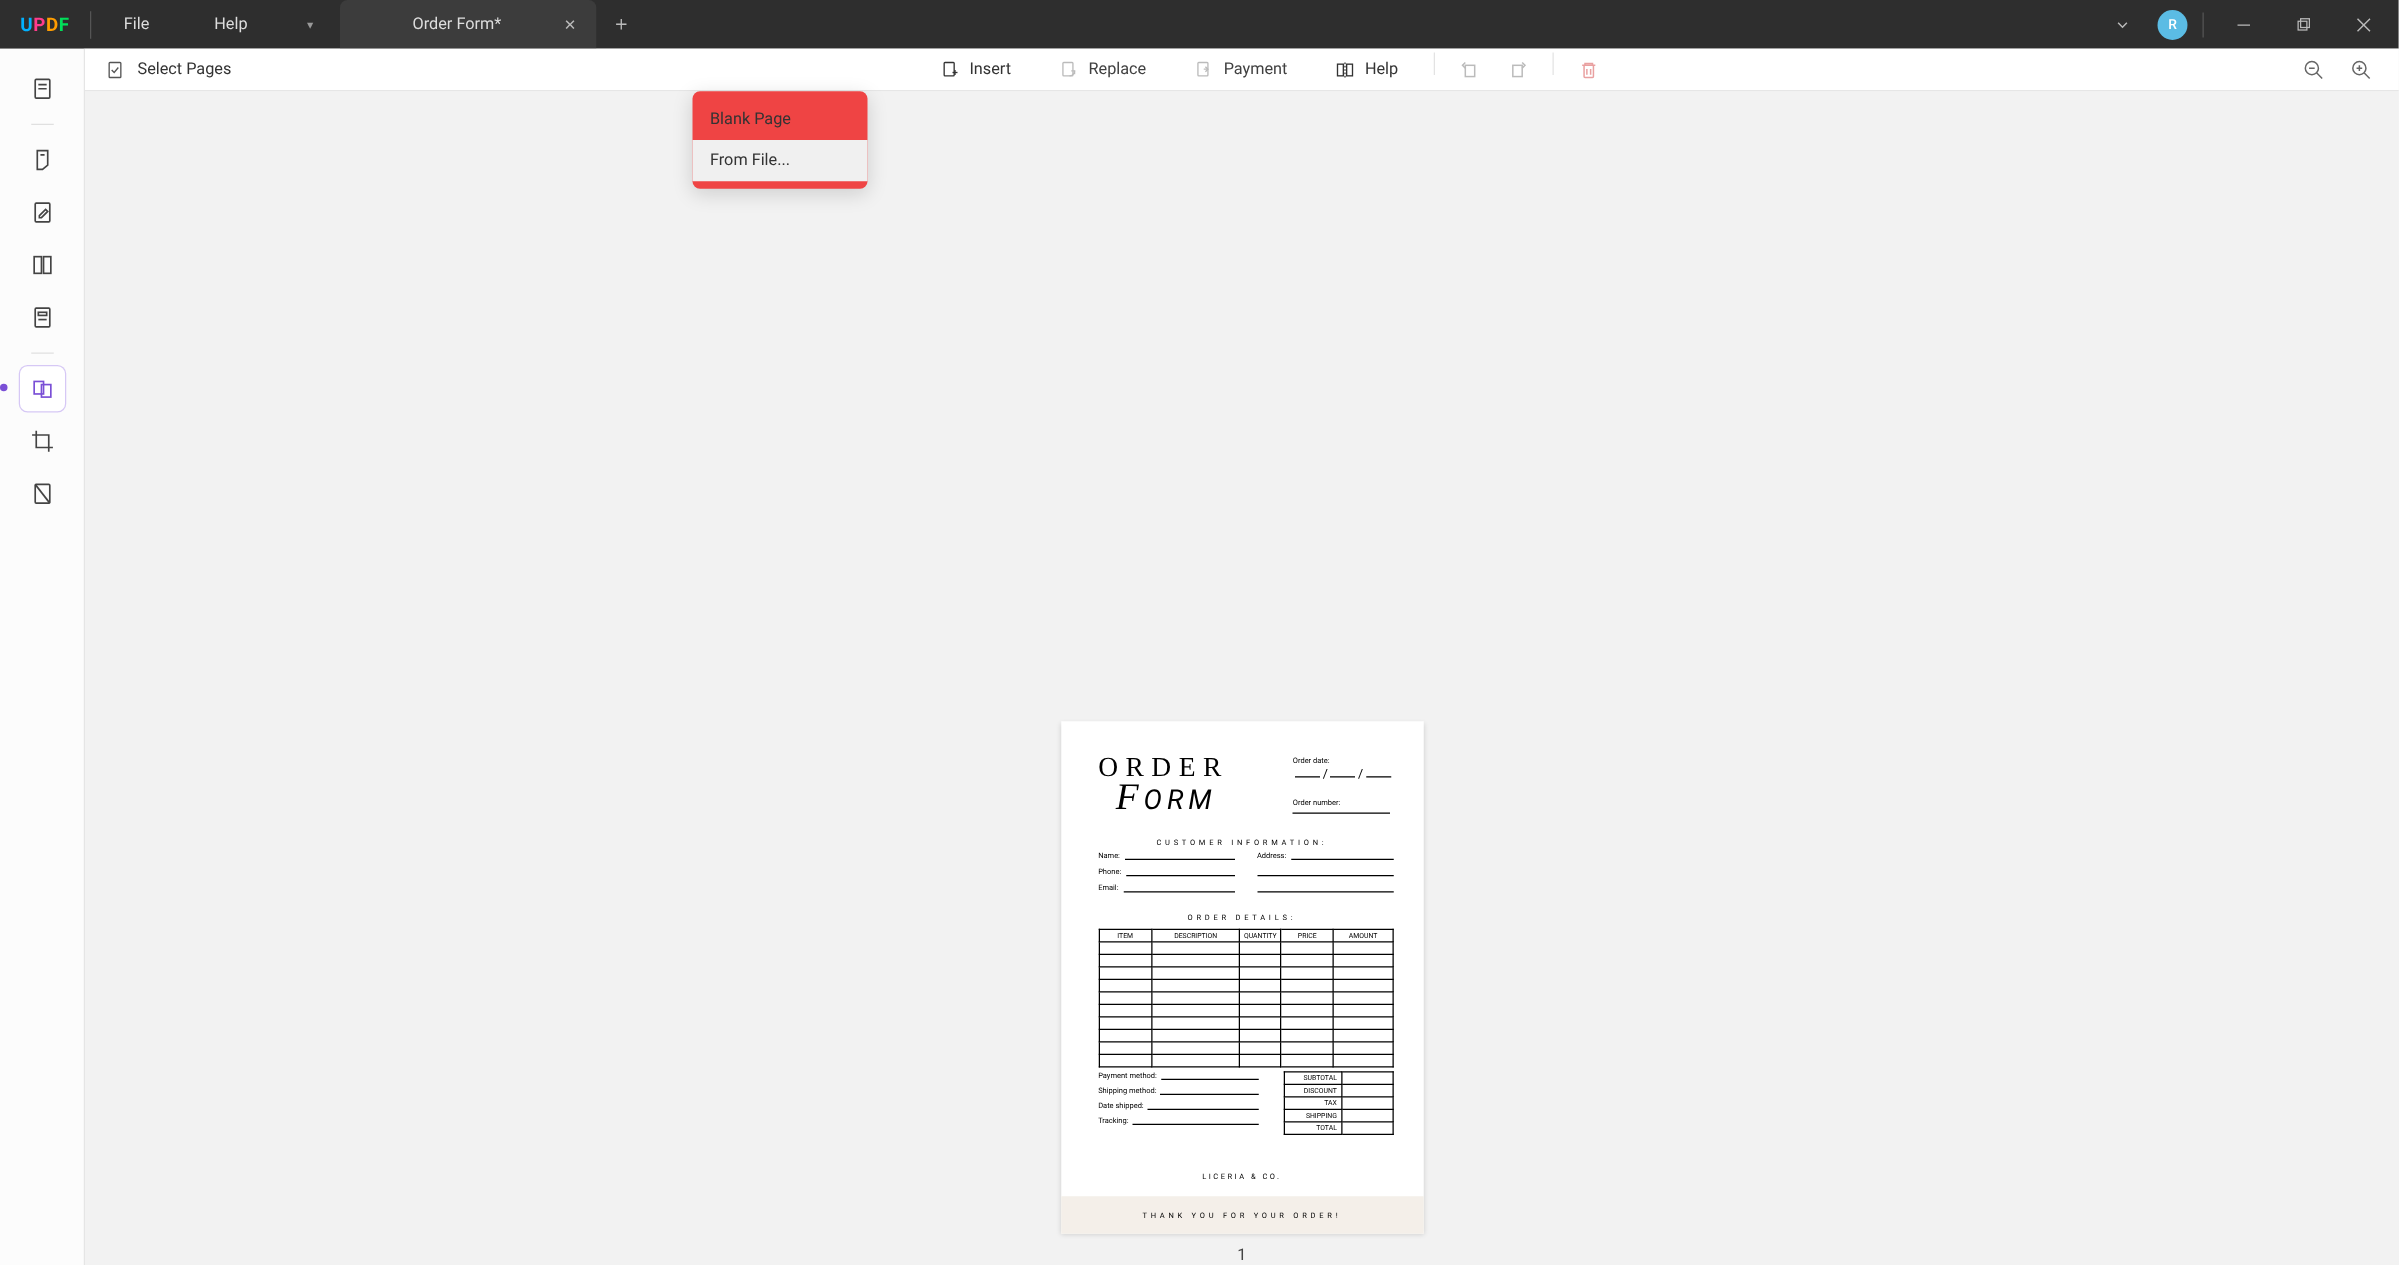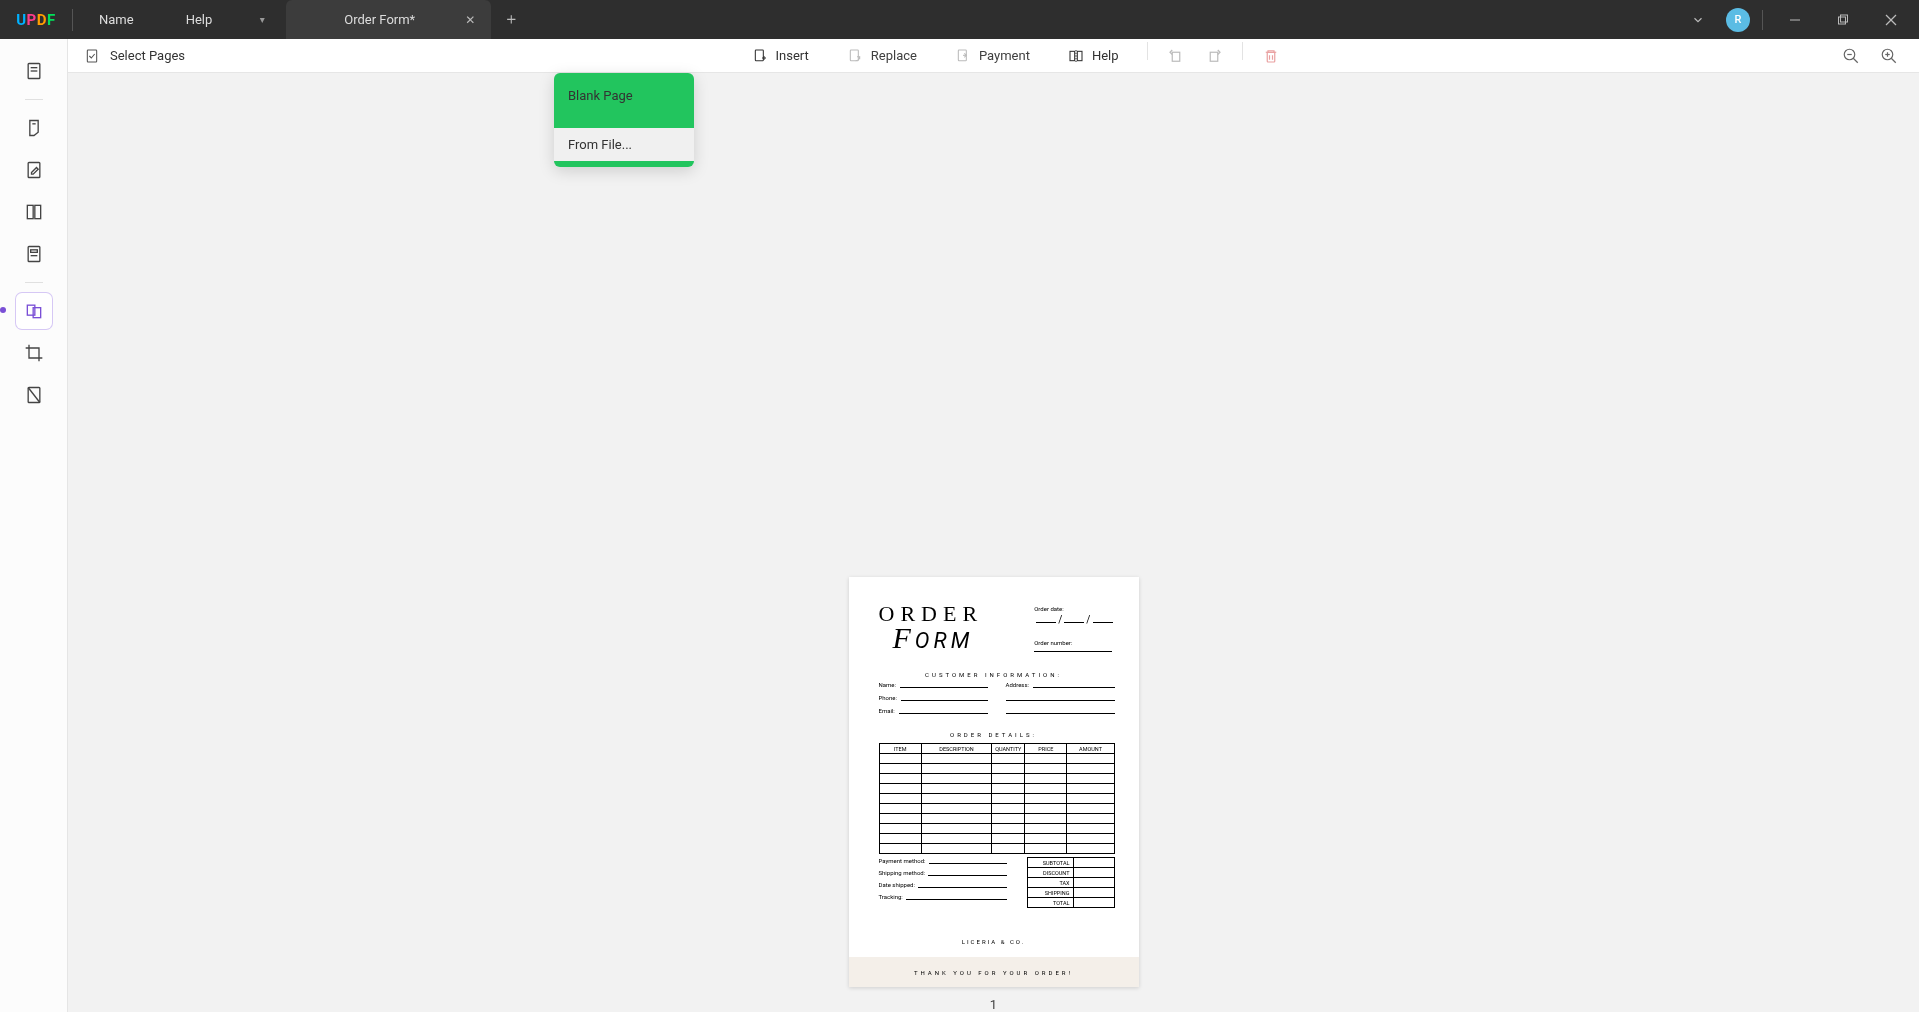--- a/index.html
+++ b/index.html
@@ -41,23 +41,23 @@
 .tb-center{ flex:1; display:flex; justify-content:center; gap:10px; }
 .tb-btn{ display:flex; align-items:center; gap:8px; padding:4px 14px; color:#333; font-size:13px; cursor:pointer; border-radius:4px;}
 .tb-btn.disabled{ color:#404040; cursor:default;}
 .tb-btn .ic{ width:16px; height:16px; display:flex; align-items:center; justify-content:center; }
 .tb-vsep{ width:1px; height:18px; background:#e3e3e3; margin:0 4px;}
 .tb-iconbtn{ width:28px; height:28px; display:flex; align-items:center; justify-content:center; color:#bbb; cursor:pointer;}
 .tb-iconbtn.del{ color:#e9a0a0; }
 .tb-right{ display:flex; gap:10px; }
 
 
-.dropdown{ position:absolute; top:34px; left:486px; width:140px; background:#22c55e; border-radius:6px; box-shadow:0 4px 16px rgba(0,0,0,.15); padding:6px 0; z-index:50;}
+.dropdown{ position:absolute; top:34px; left:486px; width:140px; background:#ef4444; border-radius:6px; box-shadow:0 4px 16px rgba(0,0,0,.15); padding:6px 0; z-index:50;}
 .dd-item{ padding:9px 14px; font-size:13px; color:#333; cursor:pointer;}
-.dd-item.hover{ background:#f0f0f0;margin-top:16px;}
+.dd-item.hover{ background:#f0f0f0;}
 
 
 .canvas{ position:absolute; top:50px; left:0; right:0; bottom:0; overflow:auto; display:flex; justify-content:center; align-items:flex-end; padding-top:0;}
 .page-wrap{ display:flex; flex-direction:column; align-items:center; }
 .page{ width:290px; height:410px; background:#fff; box-shadow:0 1px 4px rgba(0,0,0,.15); position:relative; }
 .page-num{ margin-top:10px; font-size:13px; color:#444; }
 
 
 .of{ position:absolute; inset:0; font-family: "Times New Roman", serif; color:#000; }
 .of .hdr{ position:absolute; top:24px; left:30px; font-family: serif; }
@@ -94,21 +94,21 @@
 <body>
 
 <div class="titlebar">
   <div class="logo">
     <span>U</span>
       <span>P</span>
       <span>D</span>
       <span>F</span>
   </div>
   <div class="logo-div"></div>
-  <div class="menu-file">Name</div>
+  <div class="menu-file">File</div>
   <div class="menu-help">Help</div>
   <div class="tab-pin">▾</div>
   <div class="tab">
     <span class="t-title">Order Form*</span>
     <span class="t-close">✕</span>
   </div>
   <div class="tab-plus">＋</div>
   <div class="title-spacer"></div>
   <div class="title-right">
     <div class="tr-btn">

